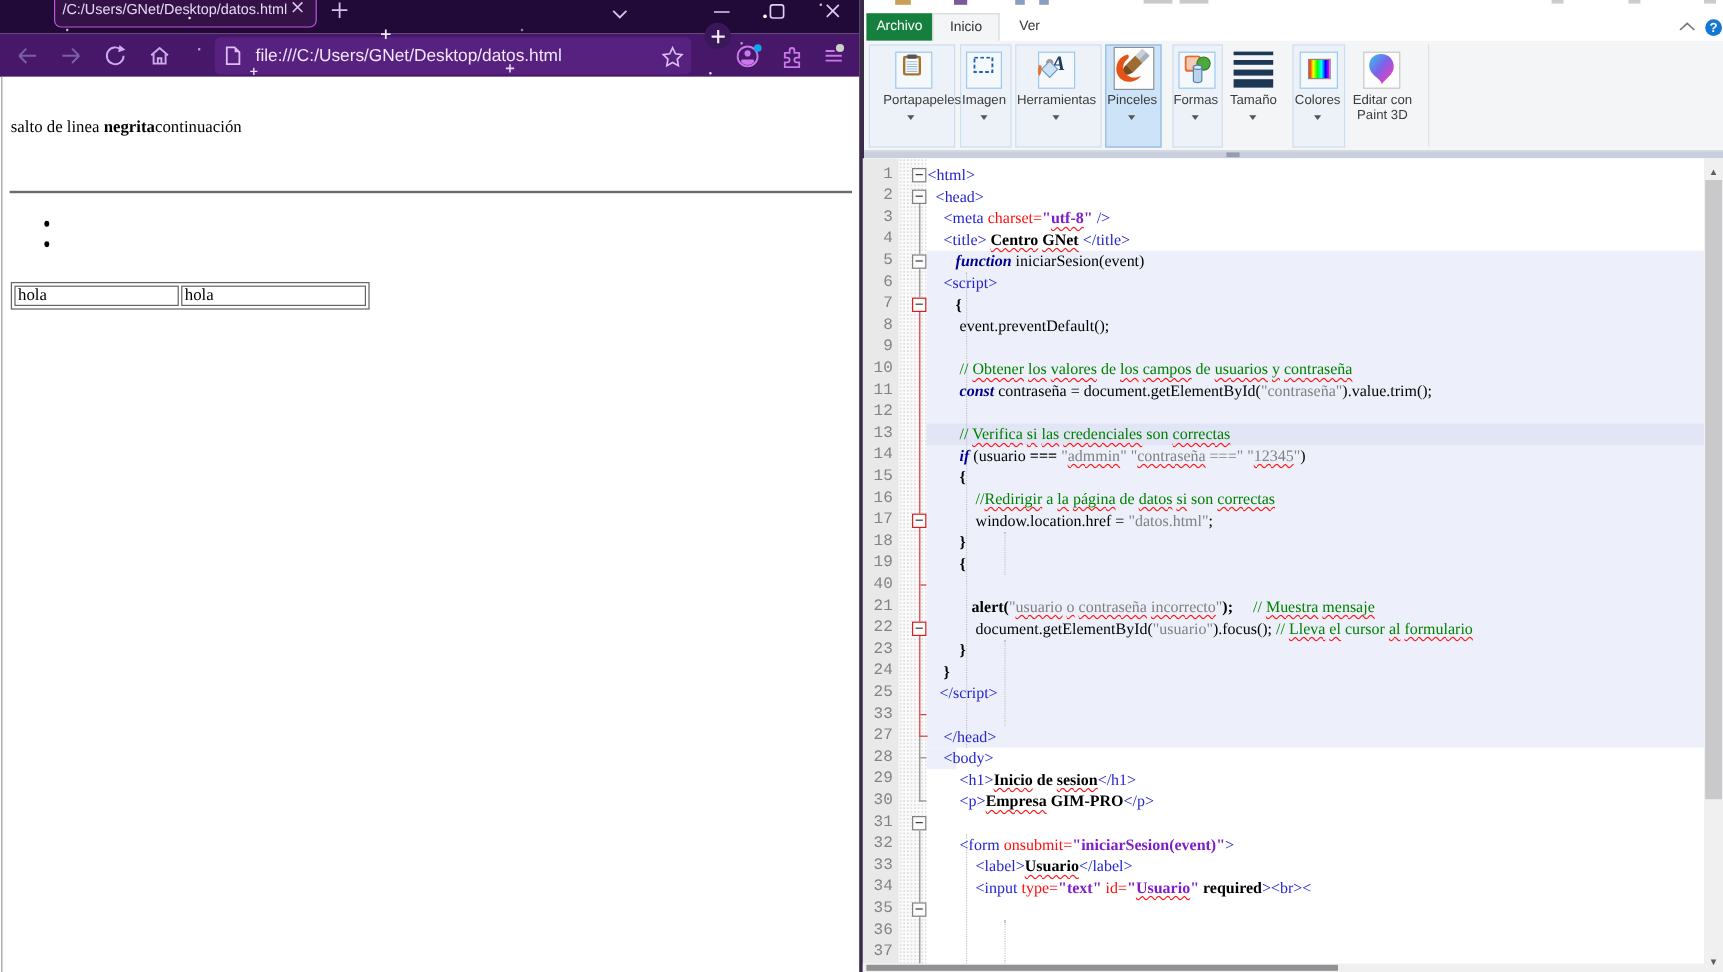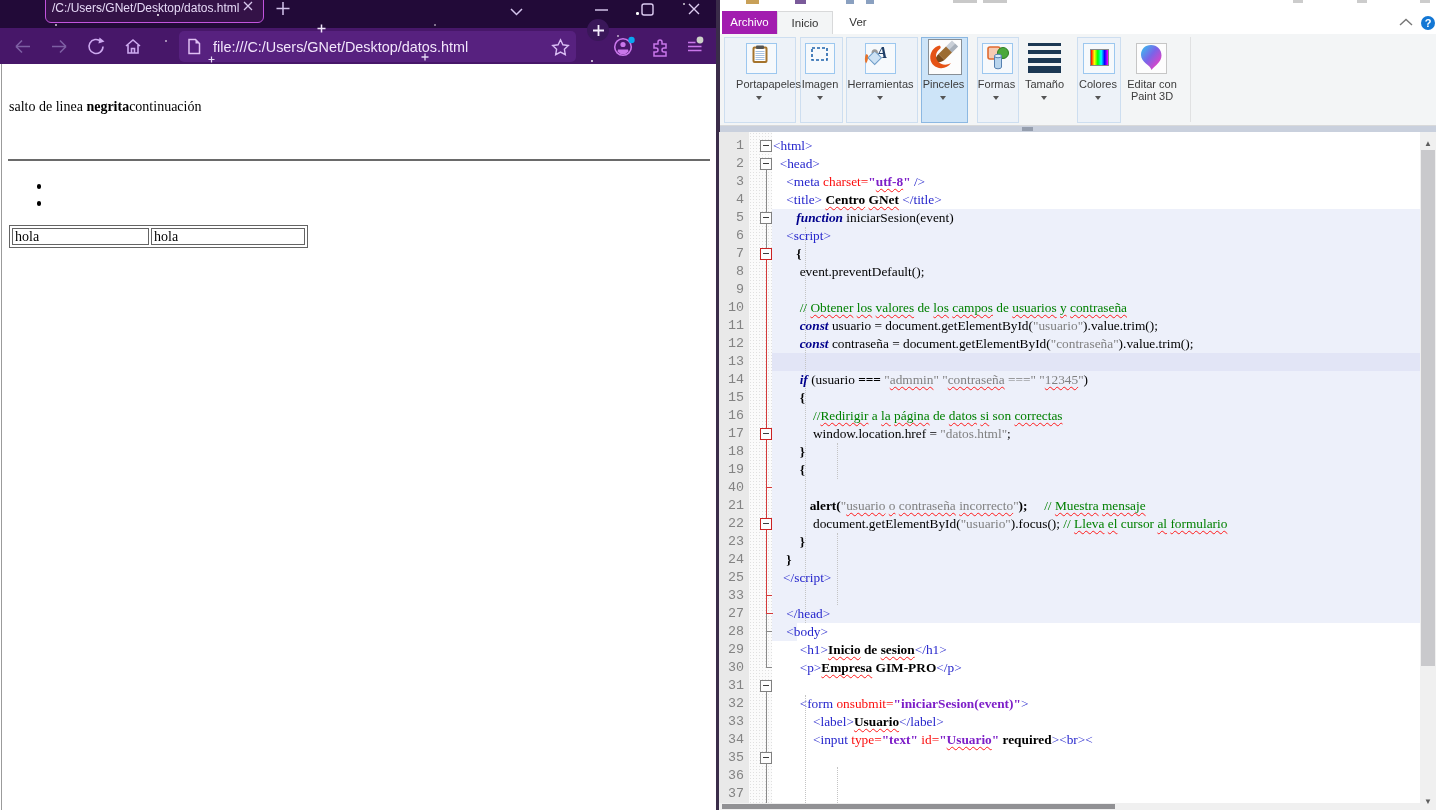--- a/index.html
+++ b/index.html
@@ -13,21 +13,21 @@
 #urlbar{left:179px;top:31px;width:397px;height:31px;background:#57217f;border-radius:5px;}
 #urltext{left:213px;top:39px;font-size:14.4px;color:#f2e6fb;white-space:nowrap;}
 #content{left:1px;top:64px;width:715px;height:746px;background:#fff;border-left:1px solid #9b9b9b;}
 .ffico{stroke:#cda9ef;fill:none;stroke-width:1.6;}
 .ffdim{stroke:#7d5fa3;fill:none;stroke-width:1.6;}
 .star{position:absolute;background:#fff;border-radius:50%;}
 
 #ptext{left:9px;top:99px;font-family:"Liberation Serif",serif;font-size:14px;color:#000;}
 #phr{left:8px;top:159px;width:702px;height:2px;background:#6a6a6a;}
 .bullet{width:4.6px;height:4.6px;background:#000;border-radius:50%;}
-#ptable{left:9px;top:225px;border:1px solid #646464;border-collapse:separate;border-spacing:2px;}
+#ptable{left:9px;top:235px;border:1px solid #646464;border-collapse:separate;border-spacing:2px;}
 #ptable td{border:1px solid #646464;font-family:"Liberation Serif",serif;font-size:14px;line-height:15px;padding:0 0 0 2px;height:15px;box-sizing:border-box;}
 
 #paintedge{left:716px;top:0;width:4px;height:810px;background:#3a2c49;}
 #paint{left:720px;top:0;width:716px;height:810px;background:#fff;}
 #ribbon{left:720px;top:34px;width:716px;height:91px;background:#f3f5f6;border-bottom:1px solid #d8d9da;}
 #cstrip{left:720px;top:126px;width:716px;height:6px;background:#c9d0dd;}
 .grp{position:absolute;background:#edf2f8;border:1px solid #cddef0;top:37px;height:84px;}
 .icbx{position:absolute;background:#f6f9fc;border:1px solid #9cc7ef;top:43px;height:29px;}
 .glabel{position:absolute;top:78px;font-size:11px;color:#3c3c3c;text-align:center;}
 .garr{position:absolute;top:96px;width:0;height:0;border-left:3.5px solid transparent;border-right:3.5px solid transparent;border-top:4px solid #555;}
@@ -169,21 +169,21 @@
 <div class="abs" style="left:746px;top:0;width:13px;height:4px;background:#c8a058"></div>
 <div class="abs" style="left:795px;top:0;width:11px;height:4px;background:#7a5a9a"></div>
 <div class="abs" style="left:846px;top:0;width:8px;height:4px;background:#8aa0c0"></div>
 <div class="abs" style="left:866px;top:0;width:8px;height:4px;background:#8aa0c0"></div>
 <div class="abs" style="left:953px;top:0;width:24px;height:3px;background:#c9c9c9"></div>
 <div class="abs" style="left:983px;top:0;width:24px;height:3px;background:#c9c9c9"></div>
 <div class="abs" style="left:1293px;top:0;width:10px;height:3px;background:#ccc"></div>
 <div class="abs" style="left:1357px;top:0;width:10px;height:3px;background:#ccc"></div>
 <div class="abs" style="left:1420px;top:0;width:10px;height:3px;background:#ccc"></div>
 
-<div class="ptab" style="left:722px;width:55px;background:#a21caf;color:#fff;">Archivo</div>
+<div class="ptab" style="left:722px;width:55px;background:#15803d;color:#fff;">Archivo</div>
 <div class="ptab" style="left:777px;width:56px;background:#f3f5f6;border:1px solid #d8d9da;border-bottom:none;color:#333;box-sizing:border-box;">Inicio</div>
 <div class="ptab" style="left:840px;width:36px;color:#333;">Ver</div>
 <svg class="abs" style="left:1398px;top:16px;width:16px;height:14px">
   <path d="M2 9 L8 3.5 L14 9" stroke="#777" stroke-width="1.4" fill="none"></path>
 </svg>
 <svg class="abs" style="left:1420px;top:15px;width:16px;height:16px">
   <circle cx="8" cy="8" r="7" fill="#1377d4"></circle>
   <text x="8" y="11.5" font-size="11" font-weight="bold" fill="#fff" text-anchor="middle" font-family="Liberation Sans">?</text>
 </svg>
 <div class="abs" id="ribbon"></div>
@@ -332,23 +332,23 @@
 <div><span class="t">&lt;html&gt;</span></div>
 <div>  <span class="t">&lt;head&gt;</span></div>
 <div>    <span class="t">&lt;meta </span><span class="a">charset=</span><span class="v">"<span class="w">utf-8</span>" </span><span class="t">/&gt;</span></div>
 <div>    <span class="t">&lt;title&gt;</span><span class="b"> <span class="w">Centro</span> <span class="w">GNet</span> </span><span class="t">&lt;/title&gt;</span></div>
 <div>       <span class="k">function</span> iniciarSesion(event)</div>
 <div>    <span class="t">&lt;script&gt;</span></div>
 <div>       <span class="b">{</span></div>
 <div>        event.preventDefault();</div>
 <div></div>
 <div>        <span class="c">// <span class="w">Obtener</span> <span class="w">los</span> <span class="w">valores</span> de <span class="w">los</span> <span class="w">campos</span> de <span class="w">usuarios</span> <span class="w">y</span> <span class="w">contraseña</span></span></div>
-<div>        <span class="k">const</span> usuario = document.getElementById(<span class="s">"usuario"</span>).value.trim();</div>
 <div>        <span class="k">const</span> contraseña = document.getElementById(<span class="s">"contraseña"</span>).value.trim();</div>
 <div></div>
+<div>        <span class="c">// <span class="w">Verifica</span> <span class="w">si</span> <span class="w">las</span> <span class="w">credenciales</span> son <span class="w">correctas</span></span></div>
 <div>        <span class="k">if</span> (usuario <span class="b">===</span> <span class="s">"<span class="w">admmin</span>"</span> <span class="s">"<span class="w">contraseña</span> ==="</span> <span class="s">"<span class="w">12345</span>"</span>)</div>
 <div>        <span class="b">{</span></div>
 <div>            <span class="c">//<span class="w">Redirigir</span> a <span class="w">la</span> <span class="w">página</span> de <span class="w">datos</span> <span class="w">si</span> son <span class="w">correctas</span></span></div>
 <div>            window.location.href = <span class="s">"datos.html"</span>;</div>
 <div>        <span class="b">}</span></div>
 <div>        <span class="b">{</span></div>
 <div></div>
 <div>           <span class="b">alert(</span><span class="s">"<span class="w">usuario</span> <span class="w">o</span> <span class="w">contraseña</span> <span class="w">incorrecto</span>"</span><span class="b">);</span>     <span class="c">// <span class="w">Muestra</span> <span class="w">mensaje</span></span></div>
 <div>            document.getElementById(<span class="s">"usuario"</span>).focus(); <span class="c">// <span class="w">Lleva</span> <span class="w">el</span> cursor <span class="w">al</span> <span class="w">formulario</span></span></div>
 <div>        <span class="b">}</span></div>

